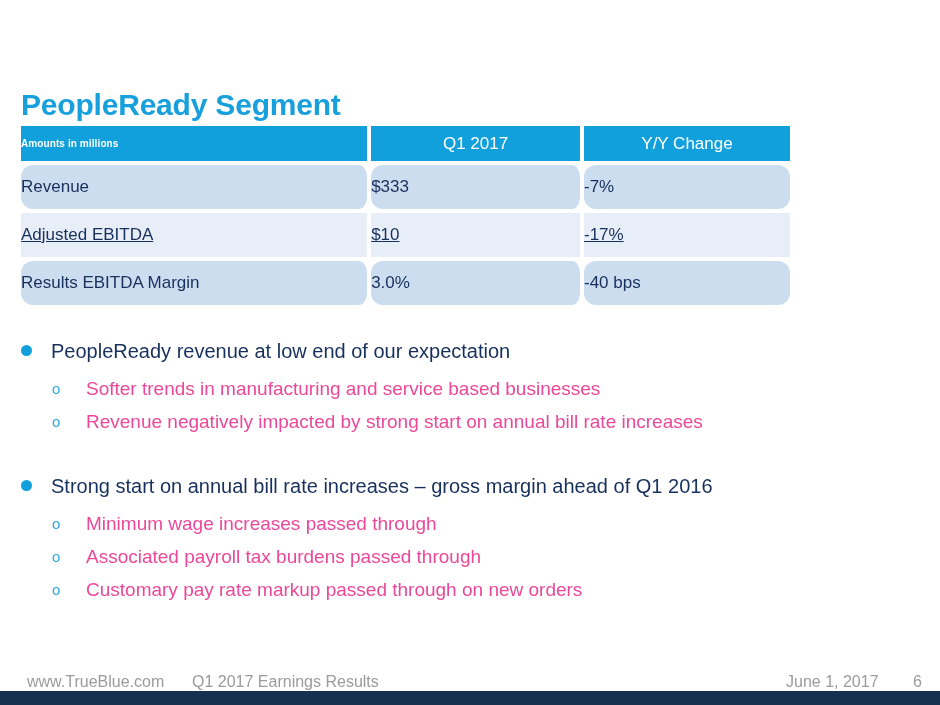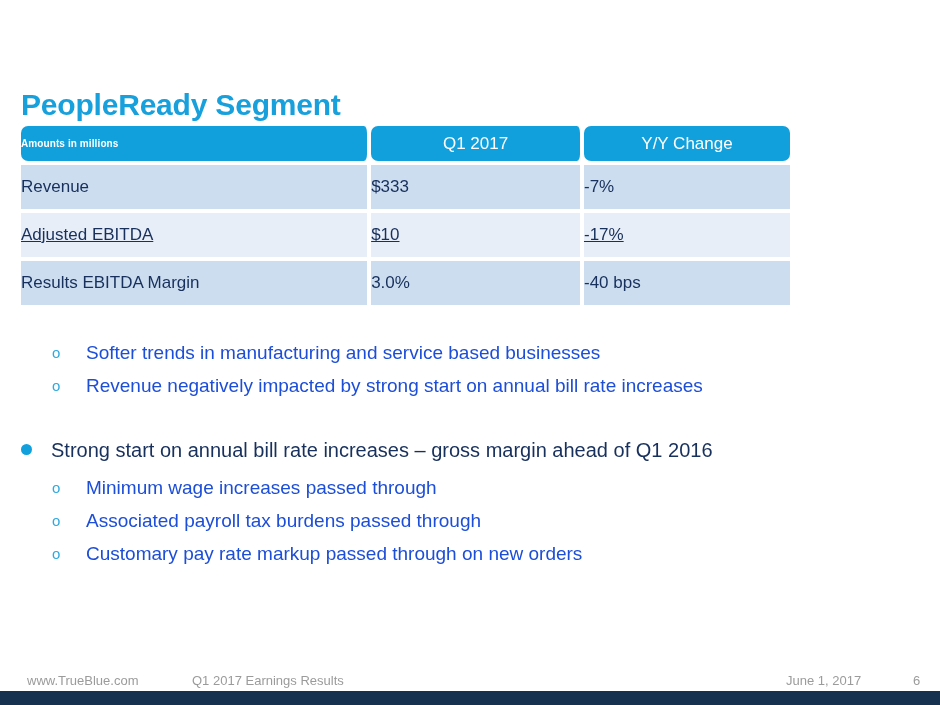--- a/index.html
+++ b/index.html
@@ -47,21 +47,20 @@
   .data-table td, .data-table th {
     padding: 0;
     margin: 0;
   }
   .th-cell {
     background: #12a0dd;
     color: #ffffff;
     height: 35px;
     vertical-align: middle;
     border-right: 4px solid #ffffff;
-    border-radius: 7px;
   }
   .th-cell.last { border-right: none; }
   .th-label {
     font-size: 10px;
     font-weight: bold;
     padding-left: 10px;
     text-align: left;
     letter-spacing: 0.1px;
   }
   .th-num {
@@ -73,21 +72,21 @@
   .row-gap td { height: 4px; background: #ffffff; padding: 0; }
 
   .td-cell {
     height: 44px;
     vertical-align: middle;
     color: #17305c;
     font-size: 17px;
     border-right: 4px solid #ffffff;
   }
   .td-cell.last { border-right: none; }
-  .row-a .td-cell { background: #ccddf0; }
+  .row-a .td-cell { background: #ccddf0; border-radius: 12px; }
   .row-b .td-cell { background: #e8eef8; text-decoration: underline; }
   .td-label { text-align: left; padding-left: 12px; }
   .td-value { text-align: left; padding-right: 12px; }
 
   
   .bullets {
     position: absolute;
     left: 21px;
     top: 338px;
     width: 900px;
@@ -128,34 +127,34 @@
     width: 65px;
     text-align: left;
     padding-left: 31px;
     box-sizing: border-box;
     font-size: 15px;
     color: #2fa8e0;
     line-height: 30px;
   }
   .bullet-l2 .text {
     font-size: 19px;
-    color: #1d4ed8;
+    color: #ec4899;
     line-height: 30px;
   }
   .group-spacer { height: 22px; }
 
   
   .footer {
     position: absolute;
     left: 0;
     right: 12px;
     bottom: 14px;
     height: 18px;
     color: #9b9b9b;
-    font-size: 13px;
+    font-size: 16px;
     text-decoration: underline;
   }
   .footer span { position: absolute; top: 0; white-space: nowrap; }
   .f-site { left: 27px; }
   .f-deck { left: 192px; }
   .f-date { left: 786px; }
   .f-page { left: 913px; }
 
   .bottom-bar {
     position: absolute;
@@ -206,20 +205,26 @@
         <td class="td-cell td-label">Results EBITDA Margin</td>
         <td class="td-cell td-value">3.0%</td>
         <td class="td-cell td-value last">-40 bps</td>
       </tr>
     </tbody>
   </table>
 
   <div class="bullets">
 
     <div class="bullet-group">
+      <div class="bullet-l1">
+        <span class="marker">
+            <span class="dot"></span>
+          </span>
+        <span class="text">PeopleReady revenue at low end of our expectation</span>
+      </div>
       <div class="bullet-l2">
         <span class="marker">o</span>
         <span class="text">Softer trends in manufacturing and service based businesses</span>
       </div>
       <div class="bullet-l2">
         <span class="marker">o</span>
         <span class="text">Revenue negatively impacted by strong start on annual bill rate increases</span>
       </div>
     </div>
 

